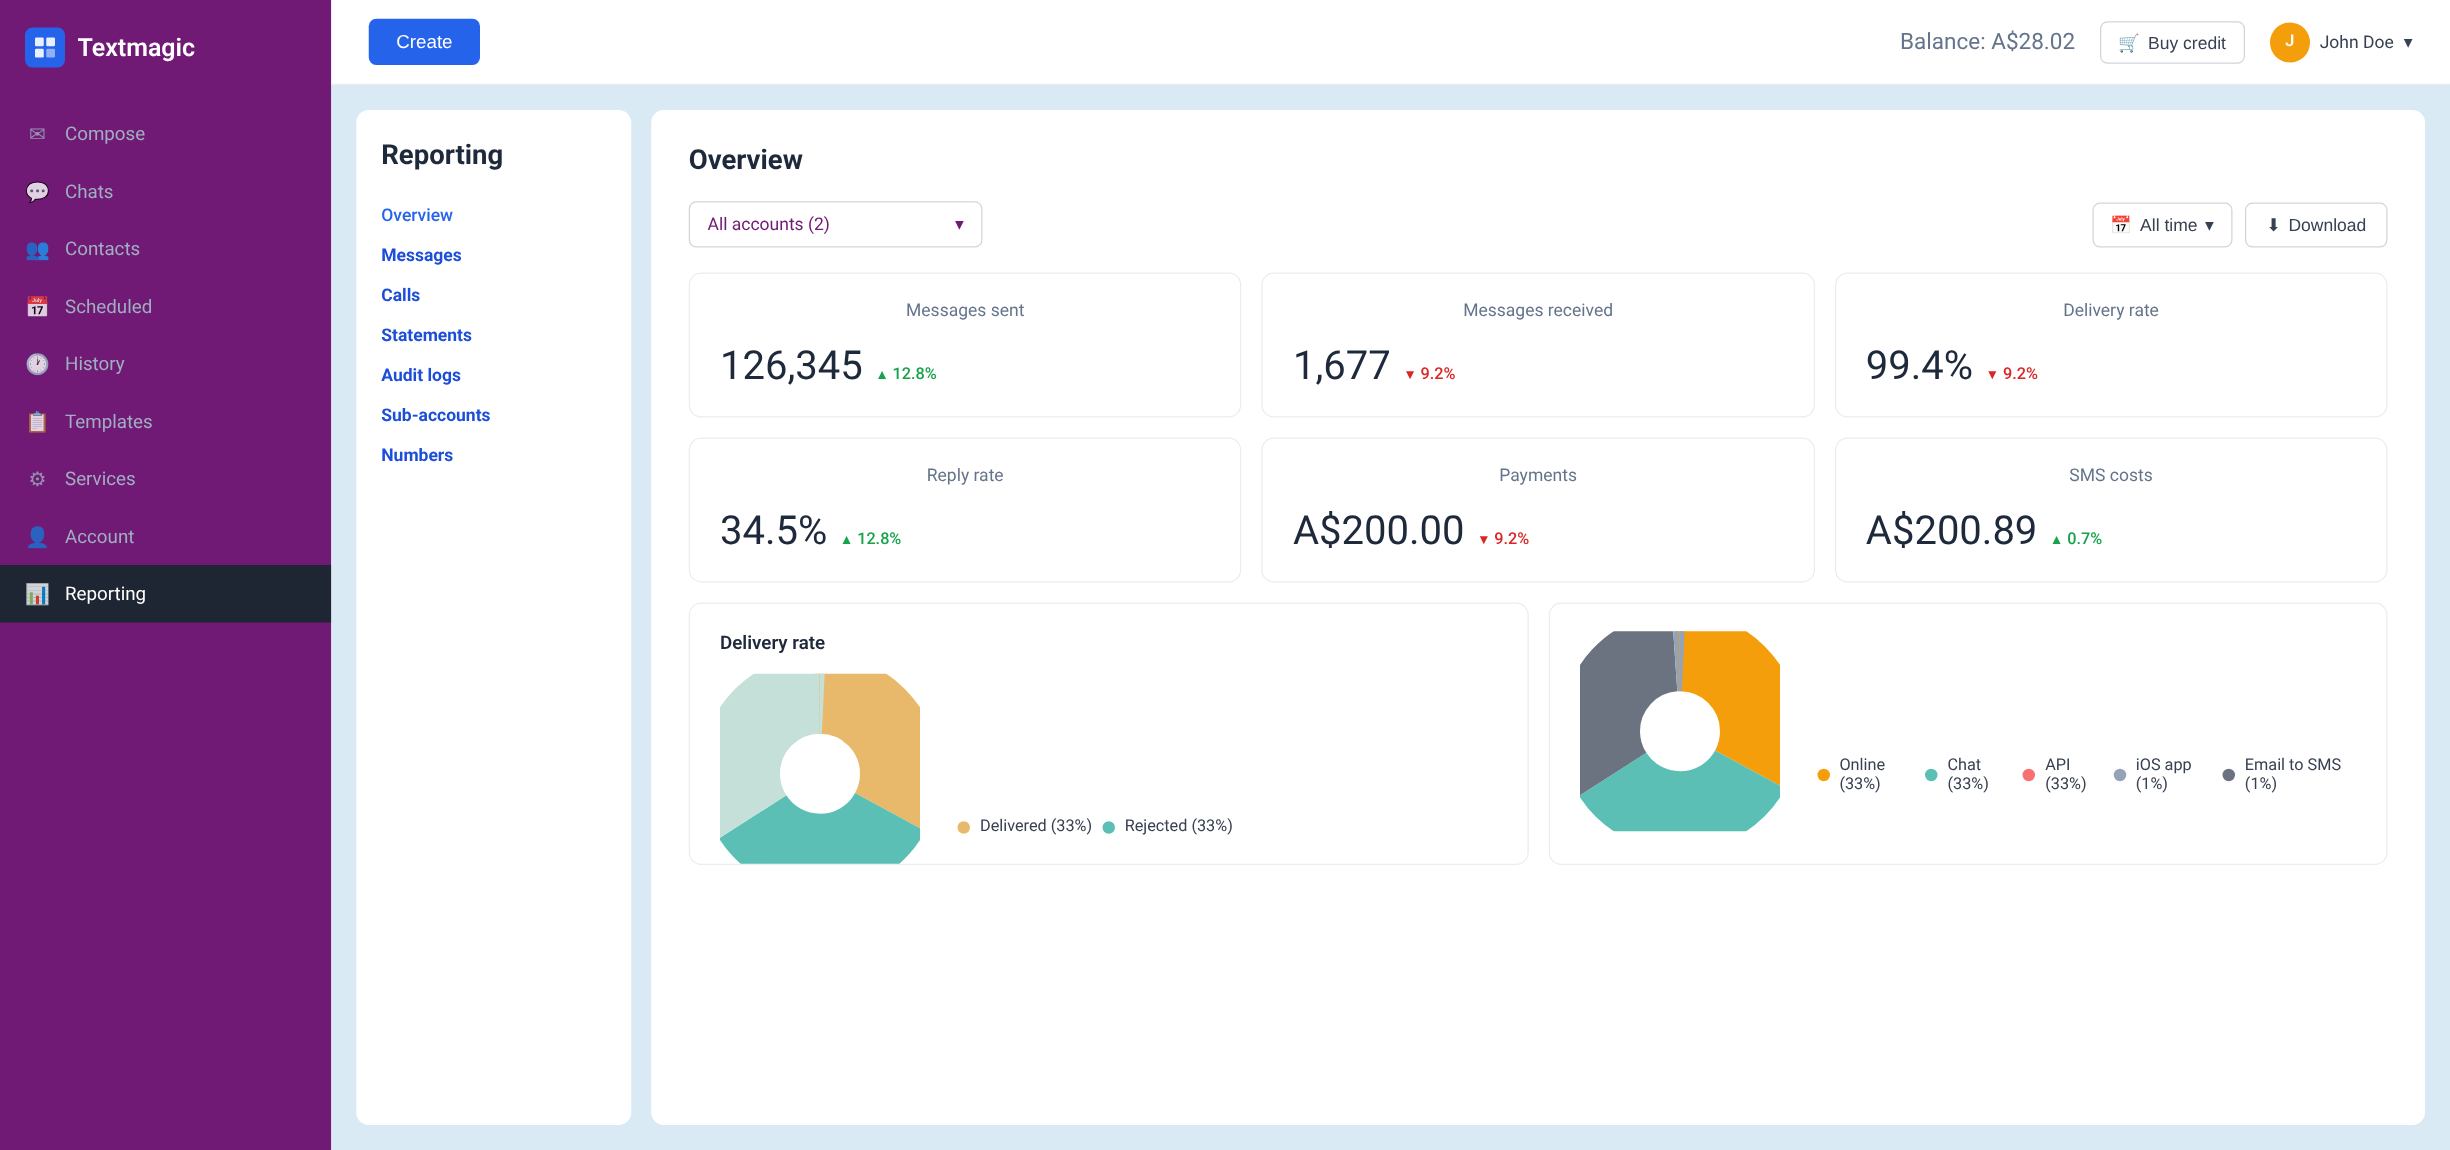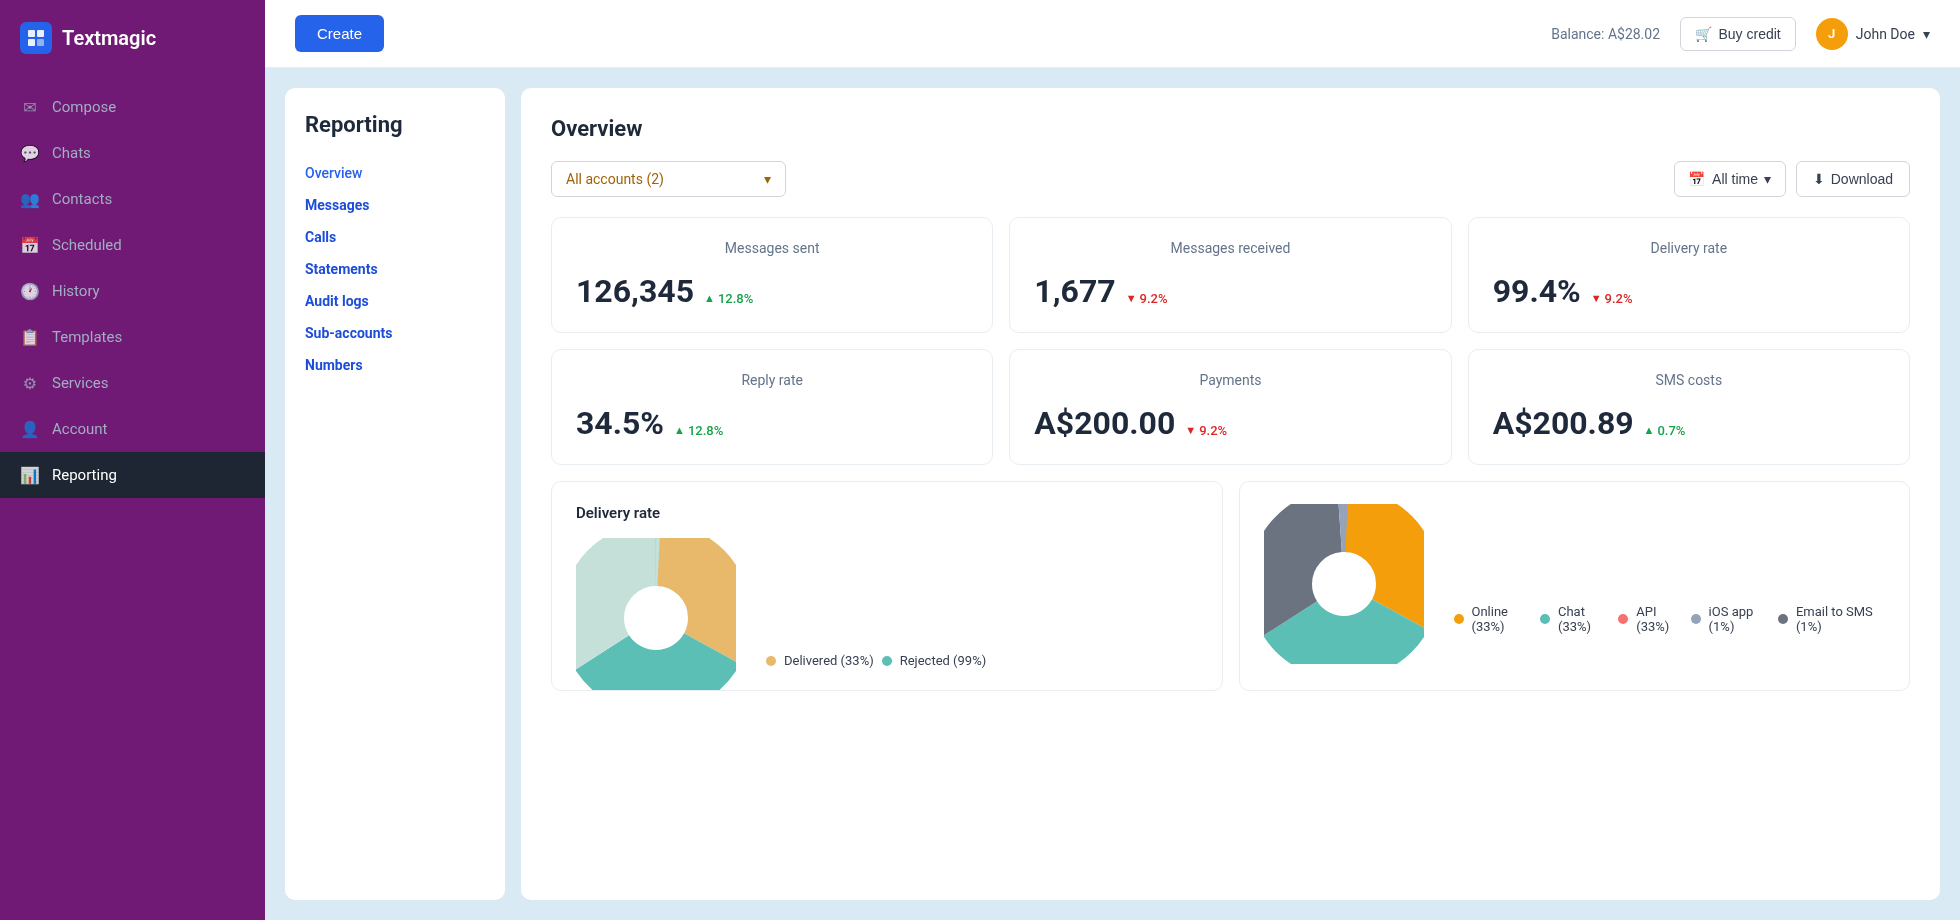--- a/index.html
+++ b/index.html
@@ -103,21 +103,21 @@
       font-weight: 500;
       cursor: pointer;
     }
     .header-right {
       display: flex;
       align-items: center;
       gap: 20px;
     }
     .balance-text {
       color: #64748b;
-      font-size: 14px;
+      font-size: 18px;
     }
     .buy-credit-btn {
       display: flex;
       align-items: center;
       gap: 6px;
       color: #374151;
       background: none;
       border: 1px solid #d1d5db;
       padding: 8px 14px;
       border-radius: 6px;
@@ -204,21 +204,21 @@
       justify-content: space-between;
       margin-bottom: 20px;
     }
     .account-select {
       display: flex;
       align-items: center;
       border: 1px solid #d1d5db;
       border-radius: 6px;
       padding: 9px 14px;
       font-size: 14px;
-      color: #a16207;
+      color: #701a75;
       background: white;
       cursor: pointer;
       gap: 100px;
     }
     .filter-right {
       display: flex;
       align-items: center;
       gap: 10px;
     }
     .time-btn {
@@ -264,21 +264,21 @@
       color: #64748b;
       margin-bottom: 16px;
     }
     .stat-value-row {
       display: flex;
       align-items: baseline;
       gap: 10px;
     }
     .stat-value {
       font-size: 32px;
-      font-weight: 700;
+      font-weight: 400;
       color: #1e293b;
     }
     .stat-change {
       display: flex;
       align-items: center;
       gap: 3px;
       font-size: 13px;
       font-weight: 500;
     }
     .stat-change.up { color: #16a34a; }
@@ -537,21 +537,21 @@
                 <circle cx="50" cy="50" r="40" fill="none" stroke="#c5e0d8" stroke-width="40" stroke-dasharray="85.28 163.52" stroke-dashoffset="-165.44"></circle>
               </svg>
             </div>
             <div class="legend">
               <div class="legend-item">
                 <div class="legend-dot" style="background:#e8b96a"></div>
                 <span>Delivered (33%)</span>
               </div>
               <div class="legend-item">
                 <div class="legend-dot" style="background:#5bbfb5"></div>
-                <span>Rejected (99%)</span>
+                <span>Rejected (33%)</span>
               </div>
             </div>
           </div>
         </div>
 
         <div class="chart-card">
           <div class="chart-content">
             <div class="pie-wrapper">
               <svg viewBox="0 0 100 100" width="160" height="160" style="transform:rotate(-90deg)">
 

